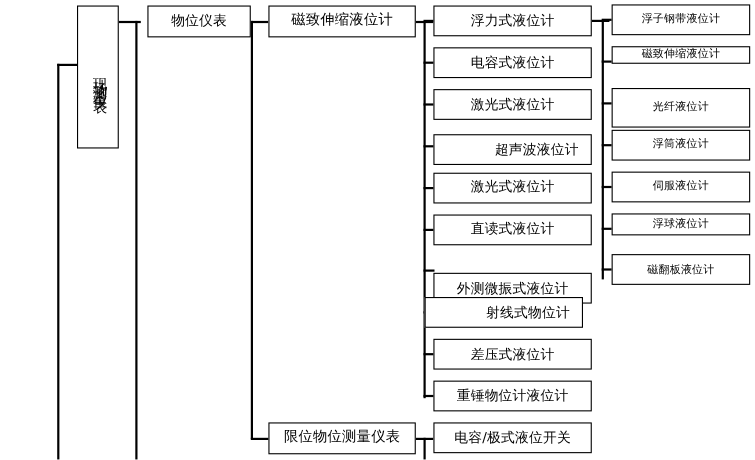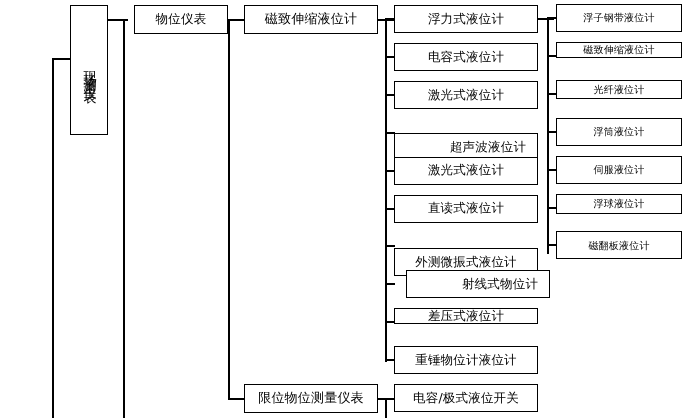--- a/index.html
+++ b/index.html
@@ -108,32 +108,32 @@
   <div class="node lvl2" style="left:134px; top:5px; width:94px; height:29px;">物位仪表</div>
 
   <div class="node lvl3" style="left:244px; top:5px; width:134px; height:29px;">磁致伸缩液位计</div>
 
   <div class="node lvl3" style="left:244px; top:384px; width:134px; height:29px;">限位物位测量仪表</div>
 
   <div id="lvl4-nodes">
       <div class="node lvl4" style="left: 394px; top: 5px; width: 144px; height: 28px; text-align: center;">浮力式液位计</div>
       <div class="node lvl4" style="left: 394px; top: 42.9px; width: 144px; height: 28px;">电容式液位计</div>
       <div class="node lvl4" style="left: 394px; top: 80.8px; width: 144px; height: 28px;">激光式液位计</div>
-      <div class="node lvl4" style="left: 394px; top: 133px; width: 144px; height: 28px; padding-left: 44px;">超声波液位计</div>
+      <div class="node lvl4" style="left: 394px; top: 122px; width: 144px; height: 28px; padding-left: 44px;">超声波液位计</div>
       <div class="node lvl4" style="left: 394px; top: 156.6px; width: 144px; height: 28px;">激光式液位计</div>
       <div class="node lvl4" style="left: 394px; top: 194.5px; width: 144px; height: 28px;">直读式液位计</div>
       <div class="node lvl4" style="left: 394px; top: 232.4px; width: 144px; height: 28px; margin-top: 16px;">外测微振式液位计</div>
-      <div class="node lvl4" style="left: 406px; top: 270.3px; width: 144px; height: 28px; padding-left: 44px;">射线式物位计</div>
-      <div class="node lvl4" style="left: 394px; top: 308.2px; width: 144px; height: 16px;">差压式液位计</div>
+      <div class="node lvl4" style="left: 386px; top: 270.3px; width: 144px; height: 28px; padding-left: 44px;">射线式物位计</div>
+      <div class="node lvl4" style="left: 394px; top: 308.2px; width: 144px; height: 28px;">差压式液位计</div>
       <div class="node lvl4" style="left: 394px; top: 346.1px; width: 144px; height: 28px;">重锤物位计液位计</div>
     </div>
   <div id="lvl5-nodes">
       <div class="node lvl5" style="left: 556px; top: 4px; width: 126px; height: 28px;">浮子钢带液位计</div>
       <div class="node lvl5" style="left: 556px; top: 41.9px; width: 126px; height: 16px;">磁致伸缩液位计</div>
-      <div class="node lvl5" style="left: 556px; top: 79.8px; width: 126px; height: 19px;">光纤液位计</div>
+      <div class="node lvl5" style="left: 556px; top: 79.8px; width: 126px; height: 36px;">光纤液位计</div>
       <div class="node lvl5" style="left: 556px; top: 117.7px; width: 126px; height: 28px;">浮筒液位计</div>
       <div class="node lvl5" style="left: 556px; top: 155.6px; width: 126px; height: 28px;">伺服液位计</div>
       <div class="node lvl5" style="left: 556px; top: 193.5px; width: 126px; height: 20px;">浮球液位计</div>
       <div class="node lvl5" style="left: 556px; top: 231.4px; width: 126px; height: 28px;">磁翻板液位计</div>
     </div>
   <div id="limit-nodes">
       <div class="node lvl4" style="left: 394px; top: 384px; width: 144px; height: 28px;">电容/极式液位开关</div>
     </div>
 
 </div>

